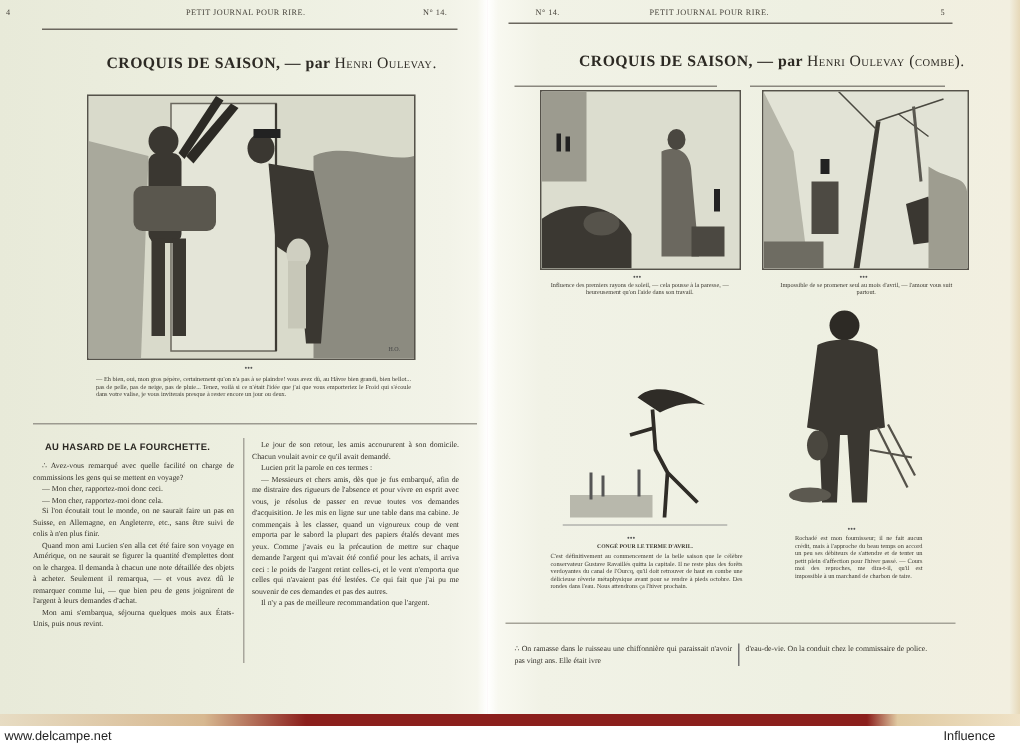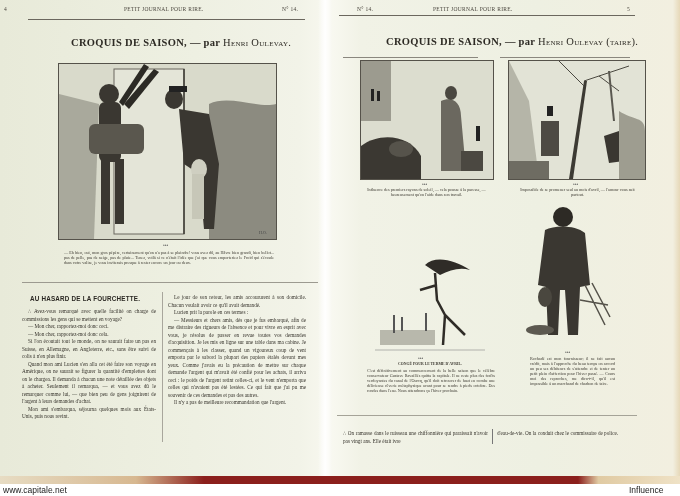--- a/index.html
+++ b/index.html
@@ -90,21 +90,21 @@
     </div>
   </div>
 
   <div class="page right">
     <div class="running-head" style="left:32px;">N° 14.</div>
     <div class="running-head" style="left:108px;">PETIT JOURNAL POUR RIRE.</div>
     <div class="running-head" style="left:302px;">5</div>
     <div class="rule" style="left:14px;top:15px;width:296px;"></div>
 
     <div class="title" style="left:61px;top:36px;">
-      <span>CROQUIS DE SAISON, — par </span><span class="by">Henri Oulevay (taire).</span>
+      <span>CROQUIS DE SAISON, — par </span><span class="by">Henri Oulevay (combe).</span>
     </div>
     <div class="rule" style="left:18px;top:57px;width:135px;background:#8a877e;"></div>
     <div class="rule" style="left:175px;top:57px;width:130px;background:#8a877e;"></div>
 
     <div class="illus" style="left:35px;top:60px;width:132px;height:118px;">
       <svg width="132" height="118" viewBox="0 0 132 118">
         <rect width="132" height="118" fill="#dcddcf"></rect>
         <rect x="0" y="0" width="30" height="60" fill="#9c9b8f"></rect>
         <rect x="10" y="28" width="3" height="12" fill="#222"></rect>
           <rect x="16" y="30" width="3" height="10" fill="#222"></rect>
@@ -167,14 +167,14 @@
 
     <div class="col" style="left:18px;top:430px;width:145px;">∴ On ramasse dans le ruisseau une chiffonnière qui paraissait n'avoir pas vingt ans. Elle était ivre</div>
     <div class="rule" style="left:167px;top:429px;width:1px;height:15px;background:#777;"></div>
     <div class="col" style="left:172px;top:430px;width:140px;">d'eau-de-vie. On la conduit chez le commissaire de police.</div>
   </div>
 
   <div class="gutter"></div>
   <div class="bottom-edge"></div>
 </div>
 
-<div class="watermark" style="left:3px;top:485px;">www.capitale.net</div>
+<div class="watermark" style="left:3px;top:485px;">www.delcampe.net</div>
 <div class="watermark" style="left:629px;top:485px;">Influence</div>
 
 </body></html>

